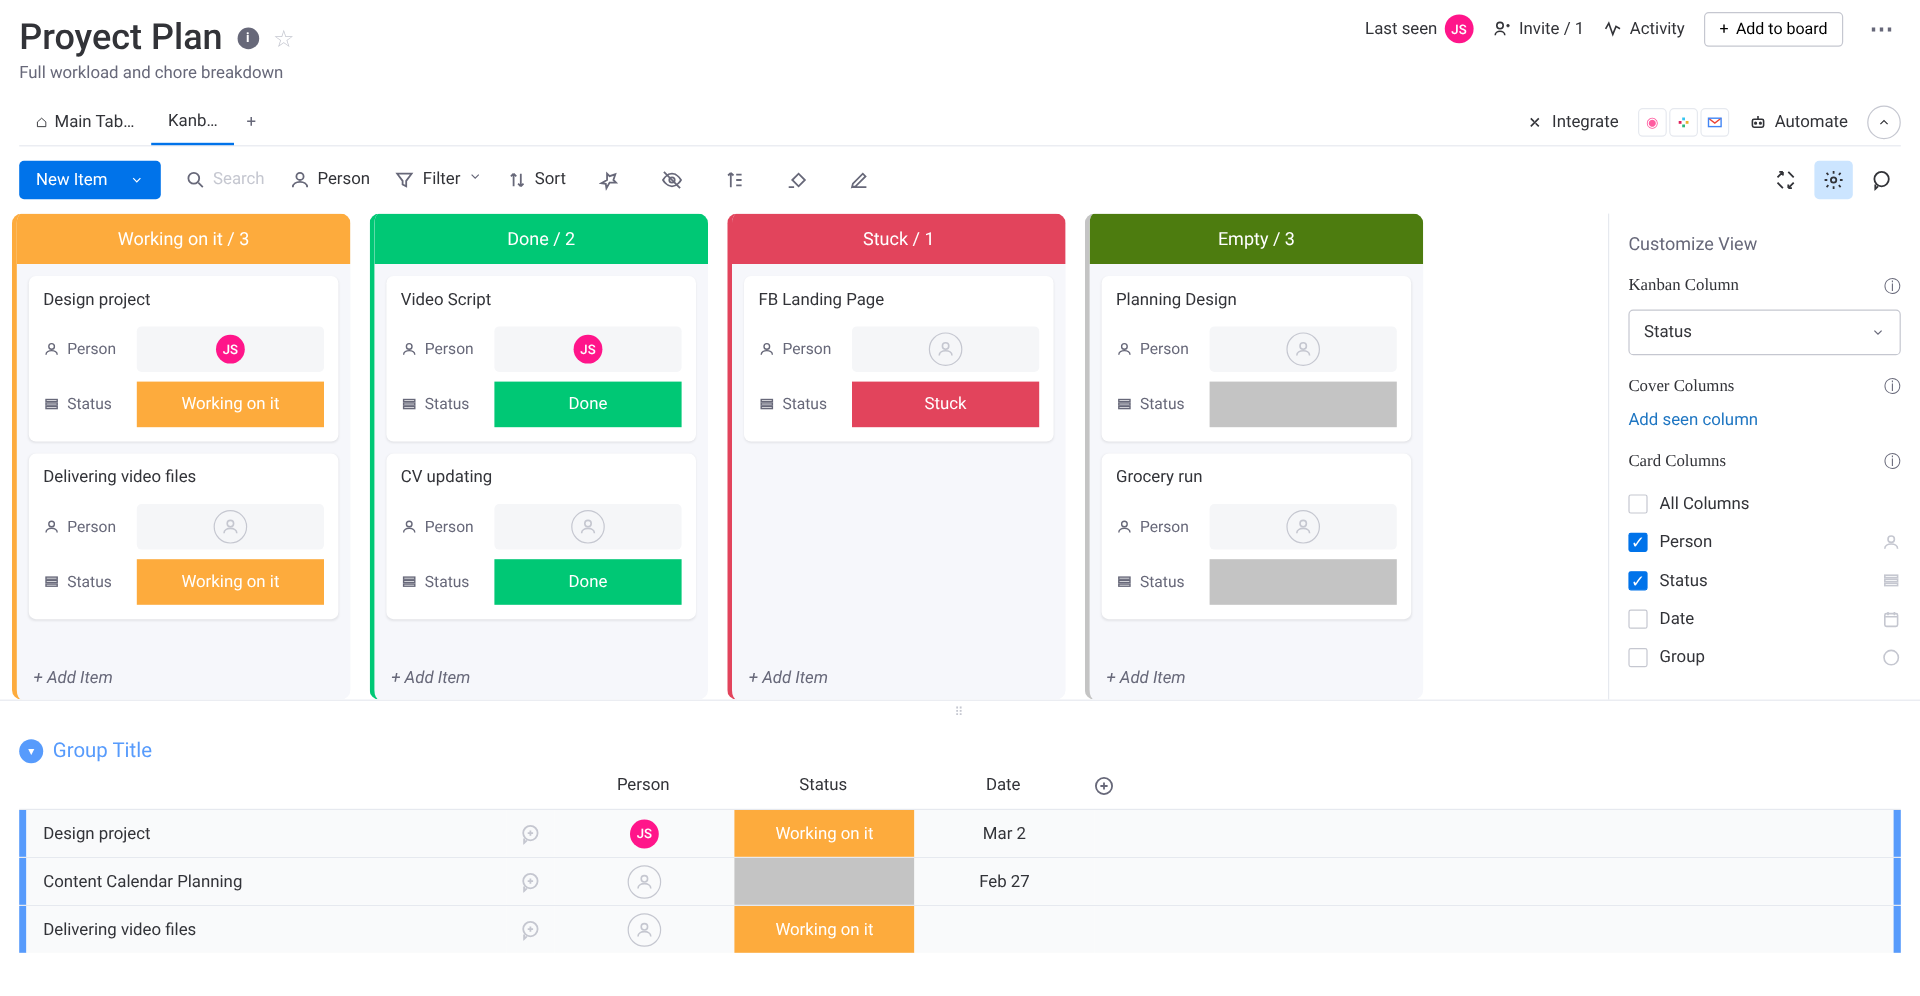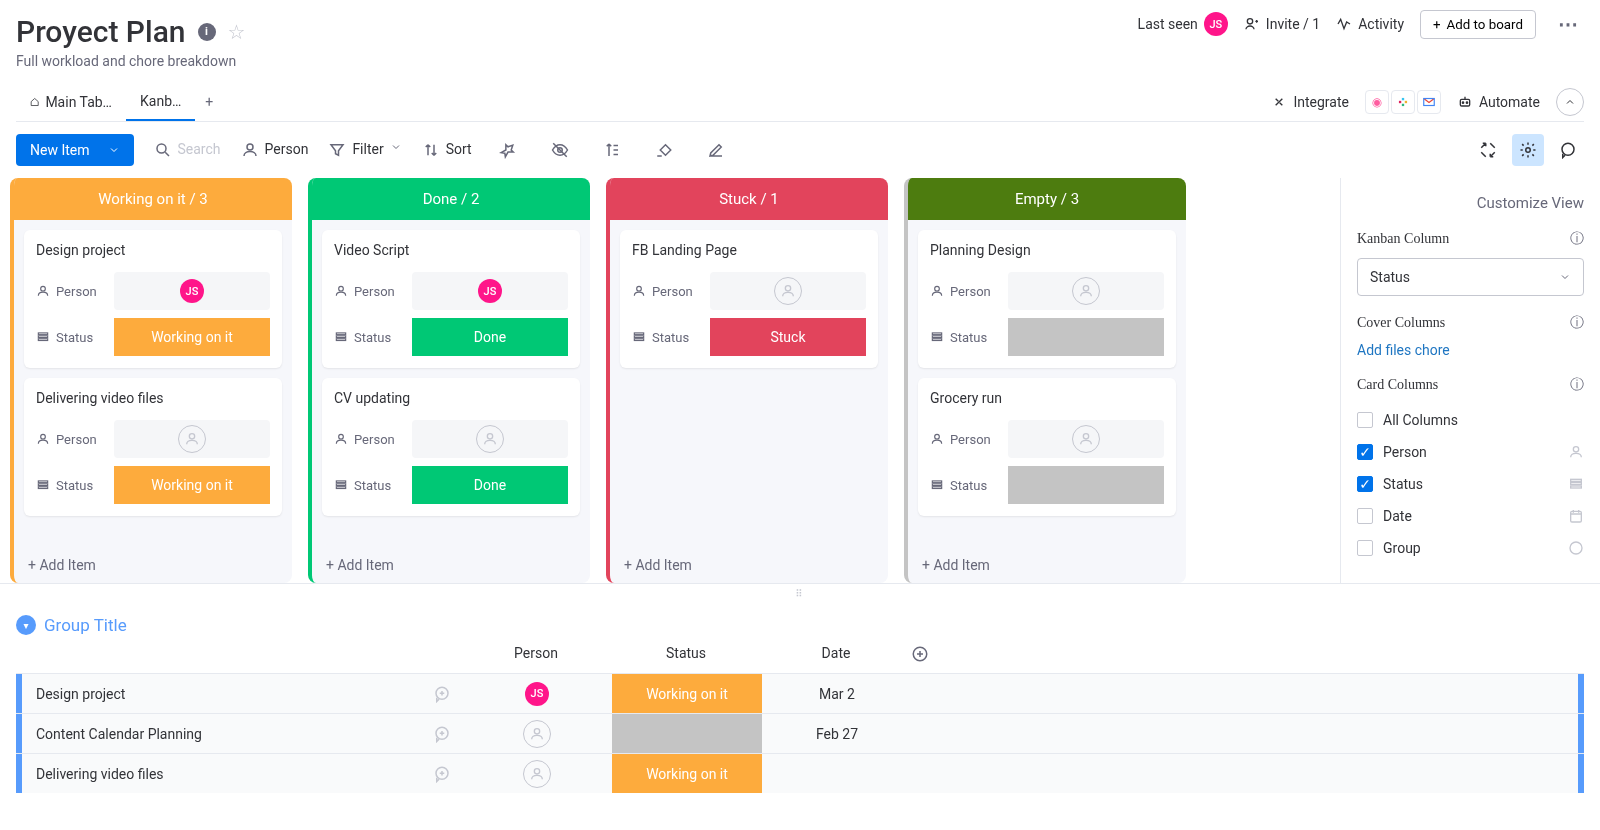--- a/index.html
+++ b/index.html
@@ -47,23 +47,23 @@
 .card-row { display: flex; align-items: center; margin-bottom: 8px; }
 .card-row:last-child { margin-bottom: 0; }
 .card-row-label { display: flex; align-items: center; gap: 6px; color: #676879; width: 78px; font-size: 13px; }
 .card-row-val { flex: 1; background: #f5f6f8; height: 38px; display: flex; align-items: center; justify-content: center; border-radius: 4px; }
 .status-chip { flex: 1; height: 38px; display: flex; align-items: center; justify-content: center; color: #fff; font-size: 14px; }
 .status-chip.orange { background: #fdab3d; }
 .status-chip.green { background: #00c875; }
 .status-chip.red { background: #e2445c; }
 .status-chip.gray { background: #c4c4c4; }
 .person-empty { width: 28px; height: 28px; border-radius: 50%; border: 1px solid #c5c7d0; display: inline-flex; align-items: center; justify-content: center; color: #c5c7d0; }
-.add-item-link { padding: 10px 14px; color: #676879; cursor: pointer; font-size: 14px; }
+.add-item-link { padding: 10px 14px; color: #676879; cursor: pointer; font-size: 14px; font-style: italic; }
 .side-panel { width: 260px; border-left: 1px solid #e6e9ef; padding: 16px; overflow-y: auto; }
-.sp-title { color: #676879; font-size: 15px; margin-bottom: 18px; text-align: right; }
+.sp-title { color: #676879; font-size: 15px; margin-bottom: 18px; }
 .sp-label-row { display: flex; align-items: center; justify-content: space-between; margin-bottom: 10px; }
 .sp-label { font-size: 14px; color: #323338; font-family: Liberation Serif, serif; }
 .sp-select { width: 100%; border: 1px solid #c5c7d0; border-radius: 4px; padding: 10px 12px; display: flex; justify-content: space-between; align-items: center; margin-bottom: 18px; cursor: pointer; background: #fff; }
 .sp-link { color: #1f76c2; cursor: pointer; font-size: 14px; margin-bottom: 18px; display: block; }
 .sp-check-row { display: flex; align-items: center; gap: 10px; padding: 8px 0; }
 .sp-check { width: 16px; height: 16px; border: 1px solid #c5c7d0; border-radius: 2px; display: inline-flex; align-items: center; justify-content: center; cursor: pointer; }
 .sp-check.checked { background: #0073ea; border-color: #0073ea; color: #fff; }
 .sp-check-row .end-icon { margin-left: auto; color: #c5c7d0; }
 .divider-dots { text-align: center; color: #c5c7d0; letter-spacing: 2px; font-size: 10px; padding: 4px 0; border-top: 1px solid #e6e9ef; }
 .table-section { padding: 12px 16px; }
@@ -467,21 +467,21 @@
     <div class="sp-select">
       <span>Status</span>
       <svg width="12" height="12" viewBox="0 0 24 24" fill="none" stroke="#676879" stroke-width="2">
           <path d="M6 9l6 6 6-6"></path>
         </svg>
     </div>
     <div class="sp-label-row">
       <span class="sp-label">Cover Columns</span>
       <span style="color:#676879">ⓘ</span>
     </div>
-    <a class="sp-link">Add files chore</a>
+    <a class="sp-link">Add seen column</a>
     <div class="sp-label-row">
       <span class="sp-label">Card Columns</span>
       <span style="color:#676879">ⓘ</span>
     </div>
     <div id="sp-options">
         <div class="sp-check-row">
           <span class="sp-check"></span>
           <span>All Columns</span>
           <span class="end-icon"></span>
         </div>

